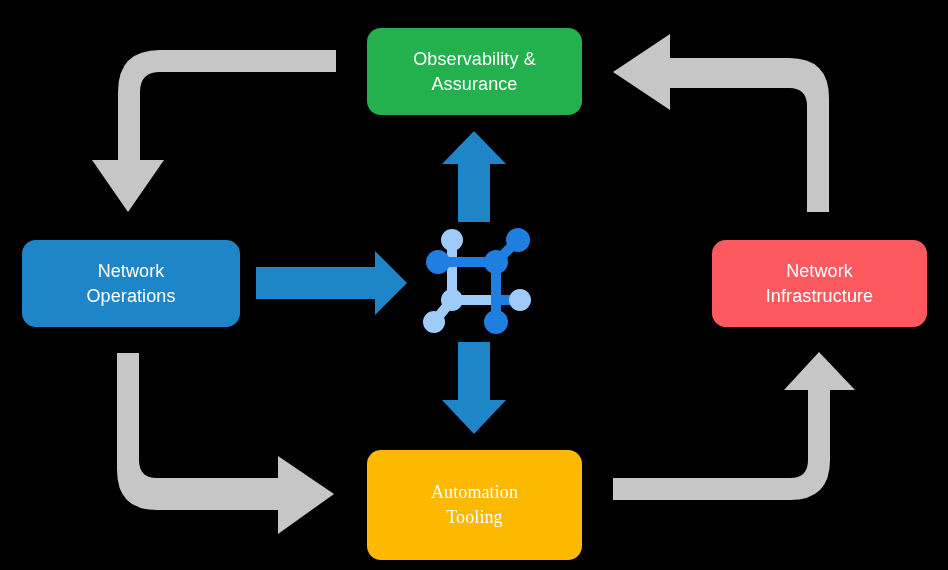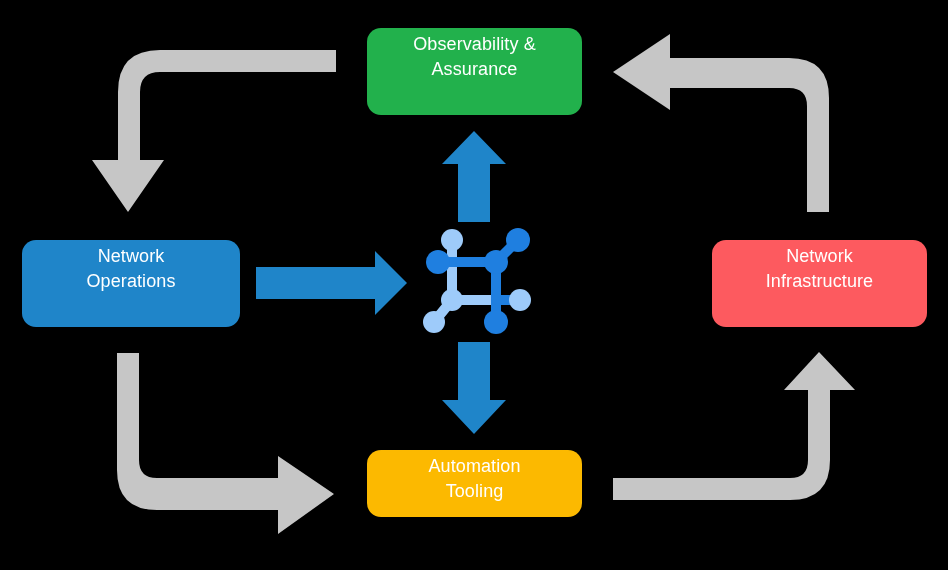--- a/index.html
+++ b/index.html
@@ -12,37 +12,38 @@
     width: 948px;
     height: 570px;
     background: #000000;
     overflow: hidden;
     font-family: "Liberation Sans", sans-serif;
   }
   .node-box {
     position: absolute;
     border-radius: 14px;
     display: flex;
+    align-items: center;
     justify-content: center;
     text-align: center;
     color: #ffffff;
     font-size: 18px;
     line-height: 1.38;
     font-weight: 400;
     letter-spacing: 0.1px;
     box-sizing: border-box;
     padding: 4px 10px;
     user-select: none;
   }
   .node-label { display: block; white-space: pre-line; }
 
   #box-observability { left: 367px; top: 28px;  width: 215px; height: 87px; }
   #box-network-ops   { left: 22px;  top: 240px; width: 218px; height: 87px; }
   #box-network-infra { left: 712px; top: 240px; width: 215px; height: 87px; }
-  #box-automation    { left: 367px; top: 450px; width: 215px; height: 67px; }
+  #box-automation    { left: 367px; top: 450px; width: 215px; height: 110px; font-family: Liberation Serif, serif; }
 
   .flow-svg {
     position: absolute;
     left: 0; top: 0;
     width: 948px;
     height: 570px;
     pointer-events: none;
   }
   .center-icon {
     position: absolute;

